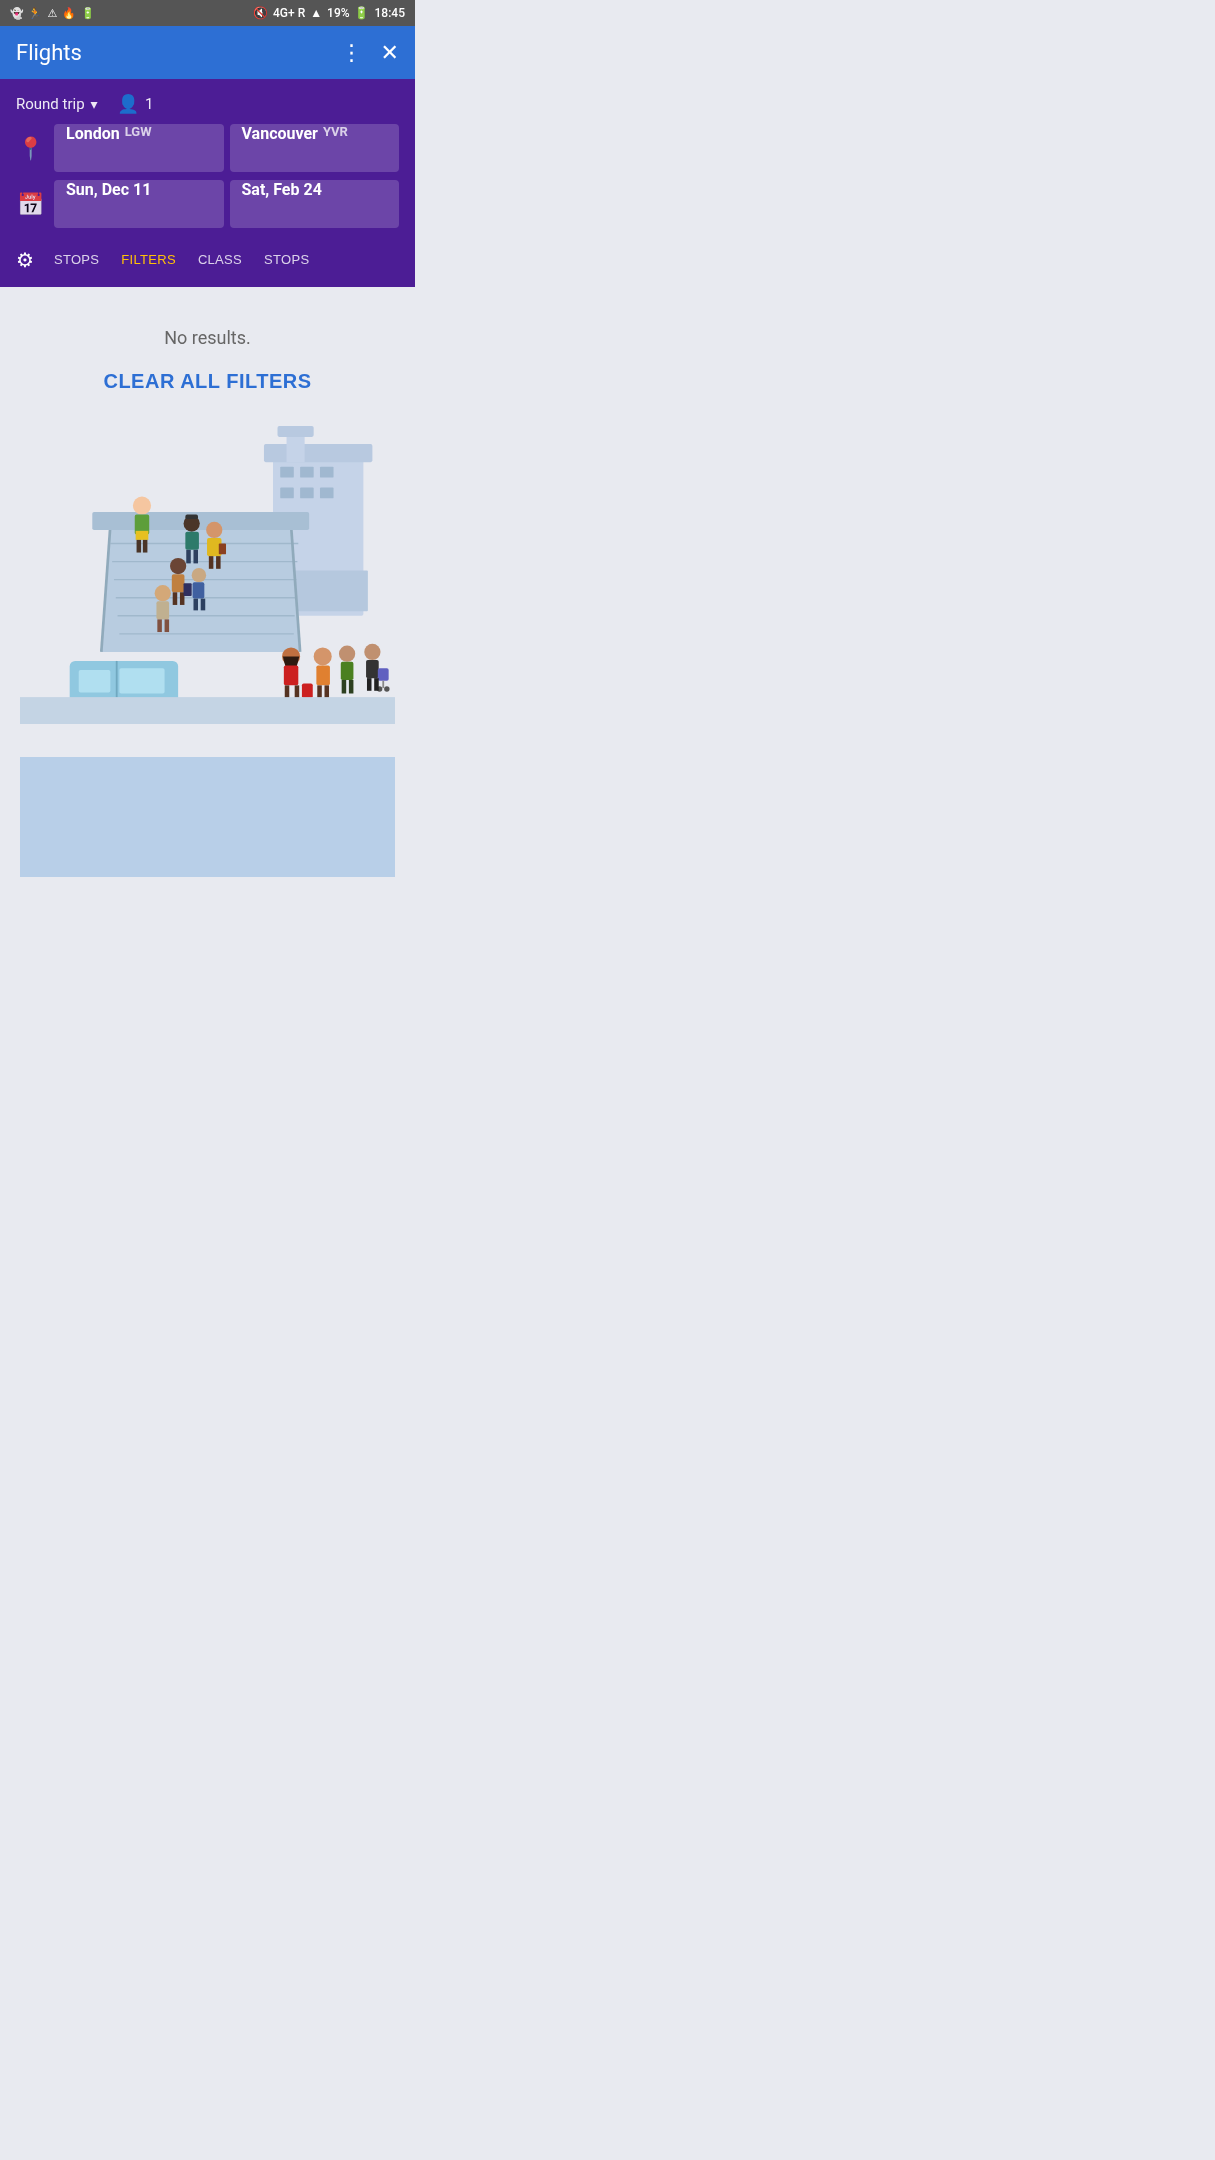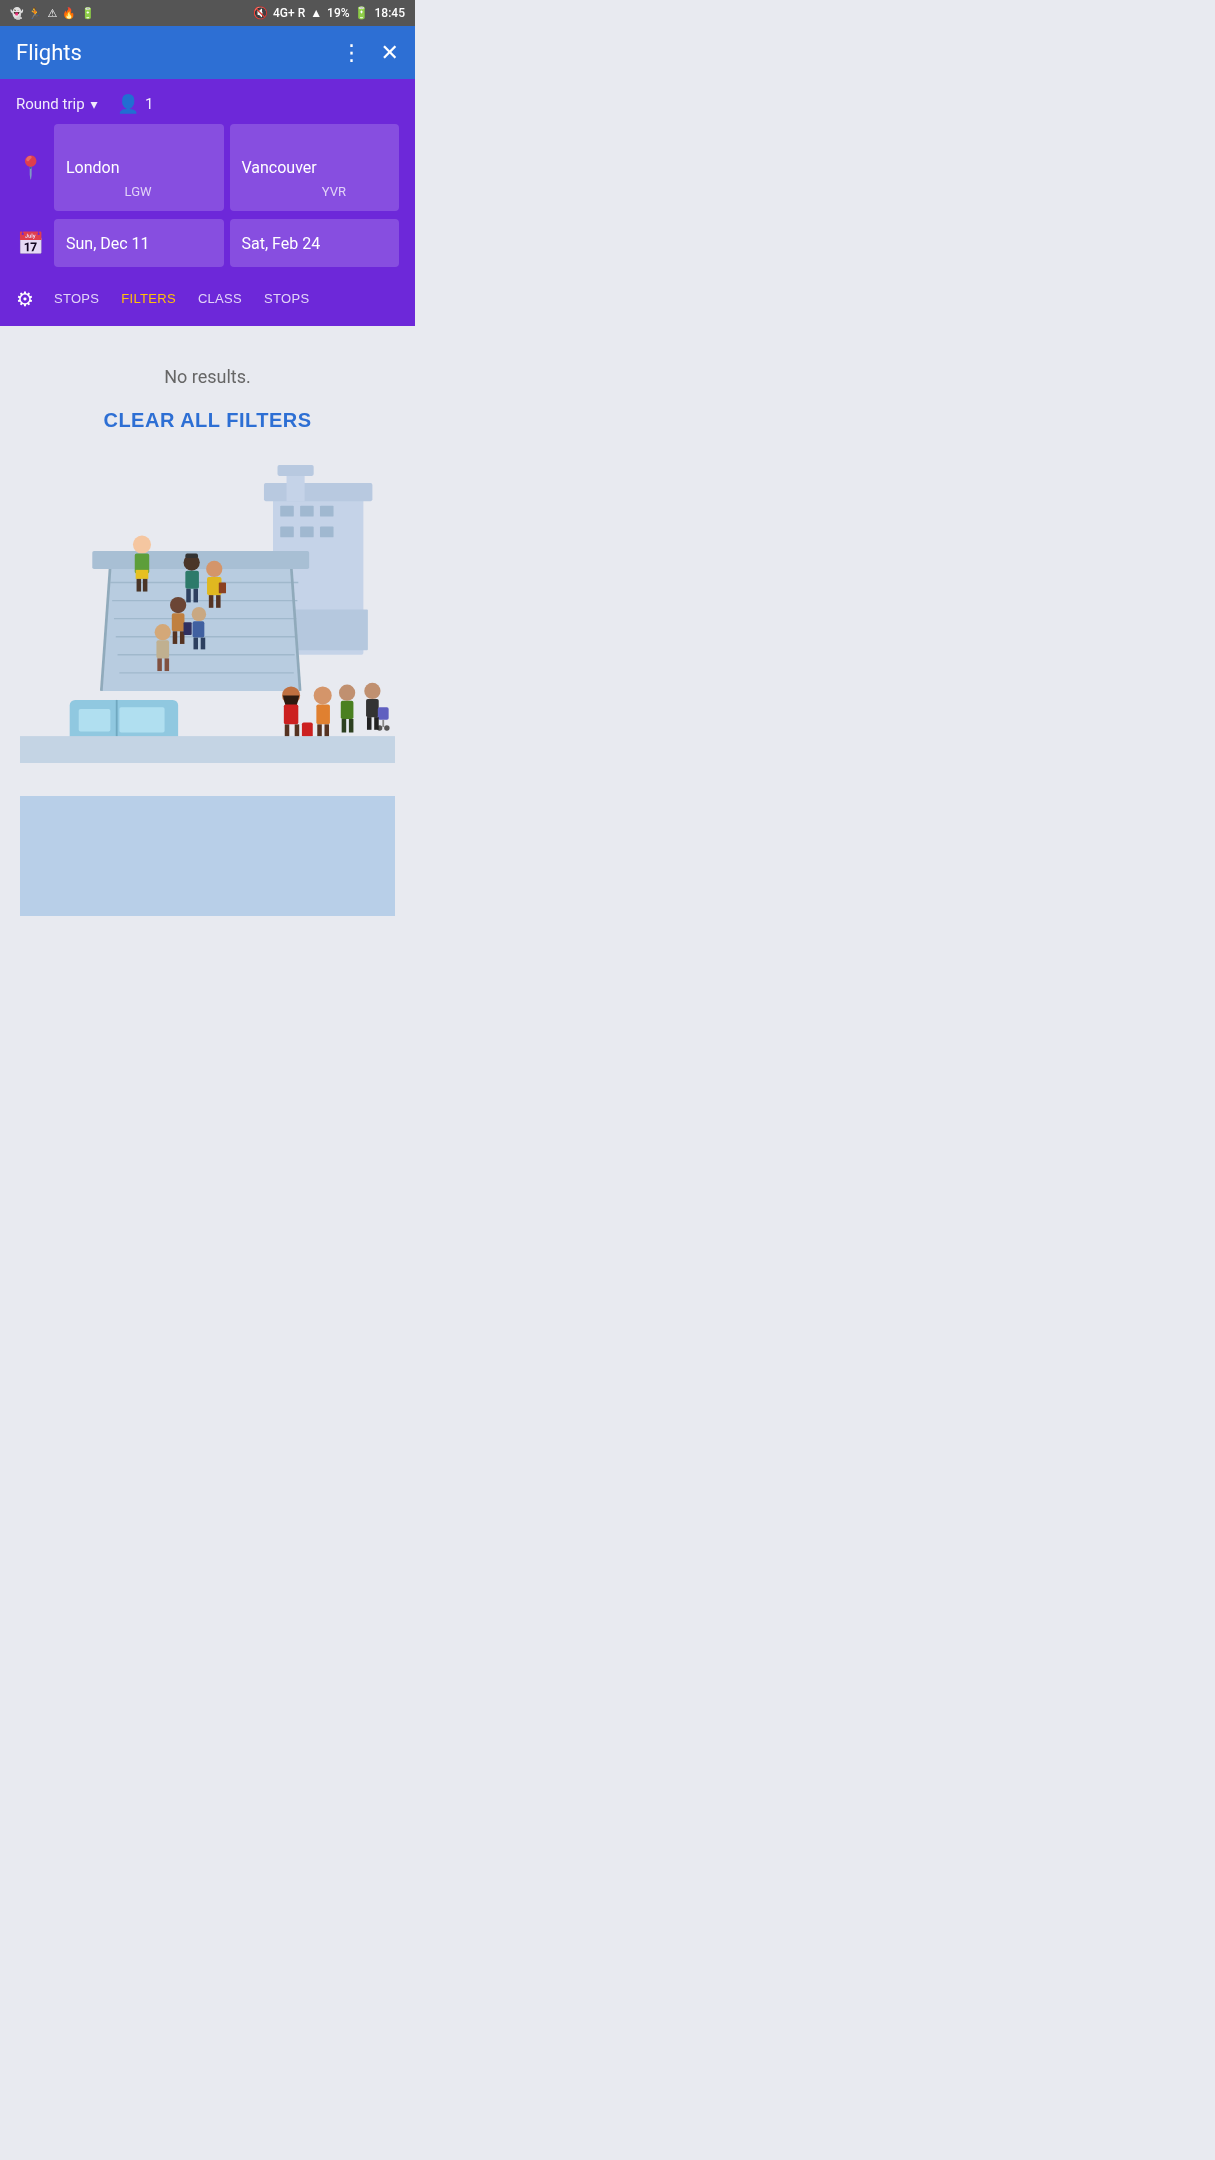--- a/index.html
+++ b/index.html
@@ -84,21 +84,21 @@
       letter-spacing: 0.5px;
       border-bottom: 3px solid transparent;
     }
     .tab.active {
       color: white;
       border-bottom: 3px solid white;
     }
 
     
     .search-area {
-      background: #6d28d9;
+      background: #4c1d95;
       padding: 14px 16px 0;
     }
 
     .trip-options {
       display: flex;
       align-items: center;
       gap: 20px;
       padding-bottom: 10px;
       color: rgba(255,255,255,0.9);
       font-size: 15px;
@@ -138,34 +138,33 @@
     }
     .input-fields {
       display: flex;
       gap: 6px;
       flex: 1;
     }
     .input-box {
       flex: 1;
       background: rgba(255,255,255,0.18);
       border-radius: 4px;
-      padding: 12px 12px;
+      padding: 0 12px;
       color: white;
       font-size: 16px;
-      font-weight: 400;
+      font-weight: 700;
       cursor: pointer;
       min-height: 48px;
       display: flex;
-      align-items: center;
+      align-items: flex-start;
     }
     .input-box .airport-code {
       font-size: 13px;
       color: rgba(255,255,255,0.75);
       margin-left: 5px;
-      margin-top: 48px;
     }
 
     
     .filters-row {
       display: flex;
       align-items: center;
       gap: 2px;
       padding: 10px 0 14px;
     }
     .filter-icon {

